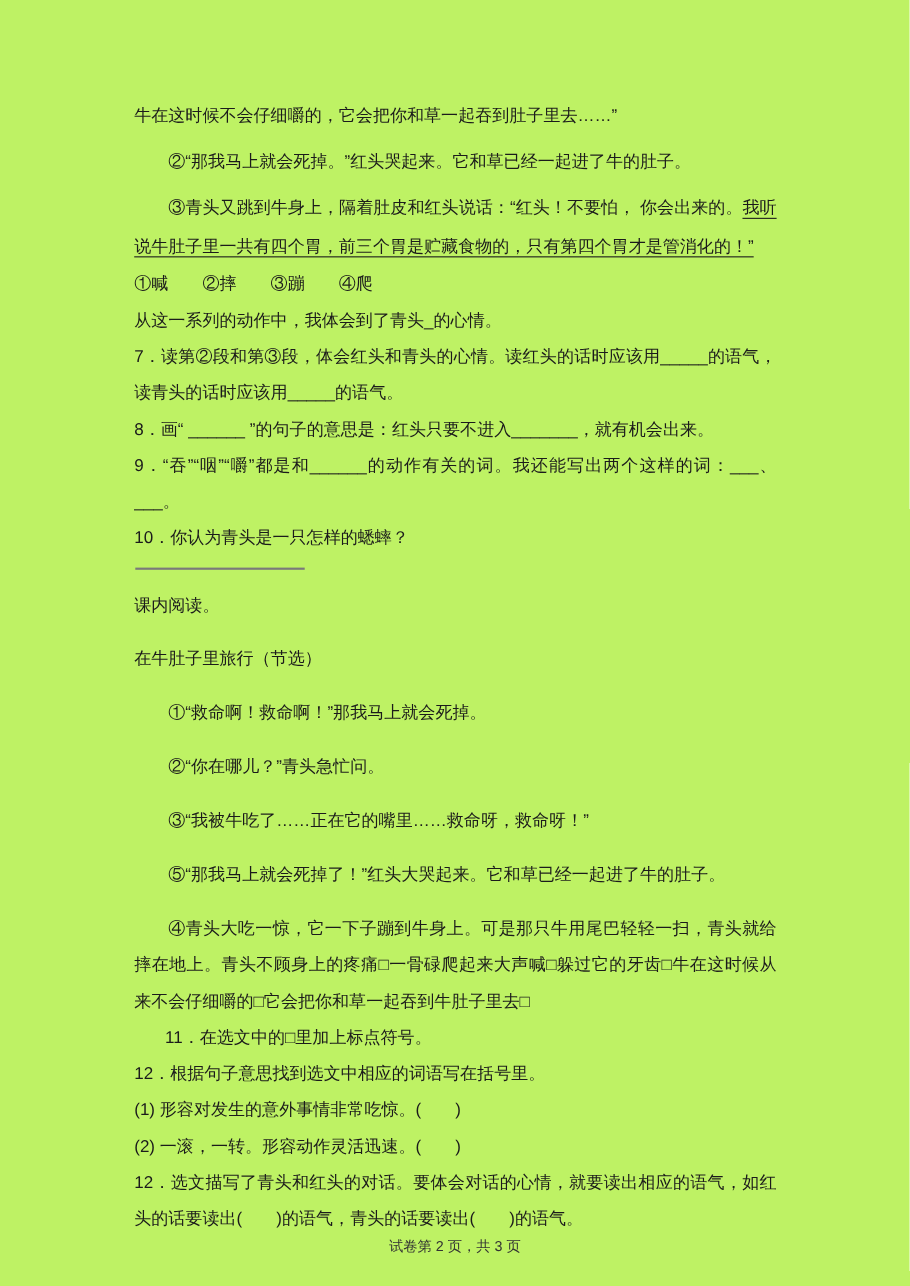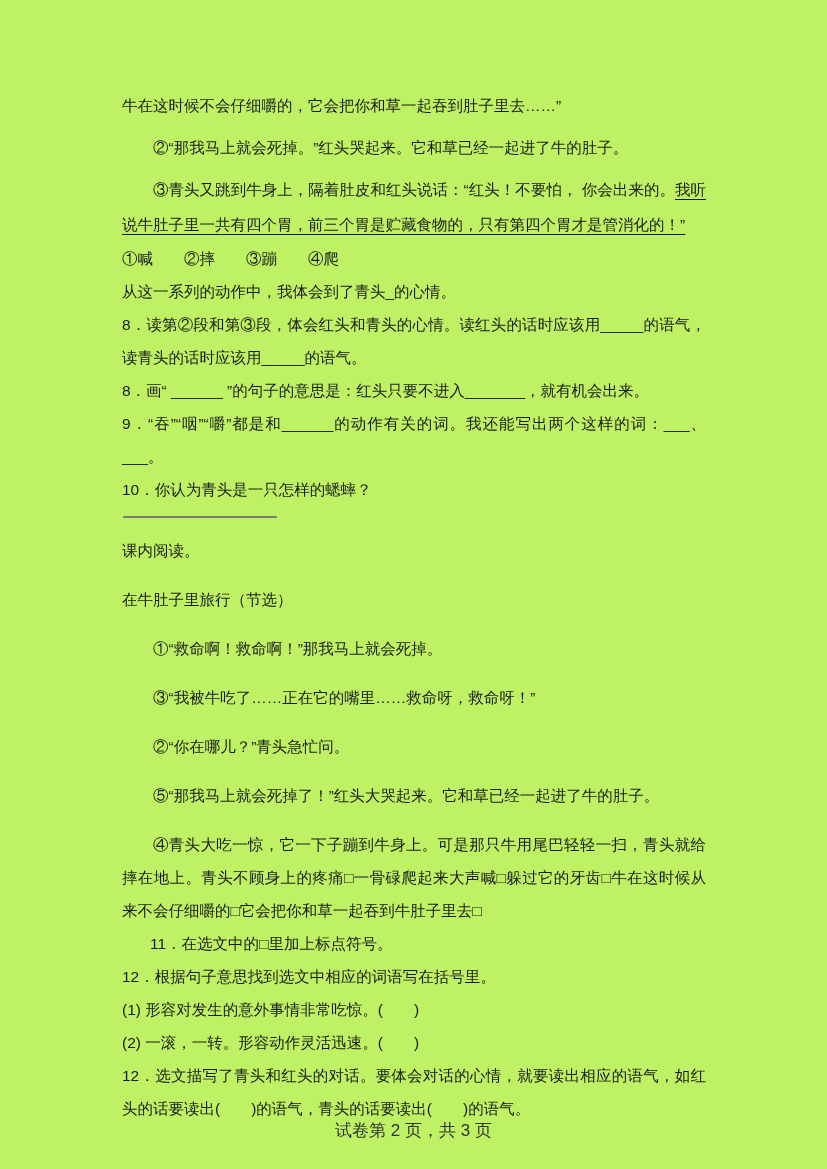--- a/index.html
+++ b/index.html
@@ -60,52 +60,52 @@
     text-align: justify;
     margin-top: 16px;
   }
   .qb { margin-top: 0; margin-left: 28px; }
   .footer {
     position: absolute;
     left: 0;
     right: 0;
     bottom: 27px;
     text-align: center;
-    font-size: 17px;
+    font-size: 13px;
     color: #333333;
   }
 </style>
 </head>
 <body>
 
 <div class="page">
   <div class="content">
 
     <div class="passage">
       <p>牛在这时候不会仔细嚼的，它会把你和草一起吞到肚子里去……”</p>
       <p class="indent">②“那我马上就会死掉。”红头哭起来。它和草已经一起进了牛的肚子。</p>
       <p class="indent"><span>③青头又跳到牛身上，隔着肚皮和红头说话：“红头！不要怕， 你会出来的。</span><span class="uline">我听说牛肚子里一共有四个胃，前三个胃是贮藏食物的，只有第四个胃才是管消化的！”</span></p>
     </div>
 
     <div>
       <p class="q">①喊　　②摔　　③蹦　　④爬</p>
       <p class="q">从这一系列的动作中，我体会到了青头_的心情。</p>
-      <p class="q">8．读第②段和第③段，体会红头和青头的心情。读红头的话时应该用_____的语气，读青头的话时应该用_____的语气。</p>
+      <p class="q">7．读第②段和第③段，体会红头和青头的心情。读红头的话时应该用_____的语气，读青头的话时应该用_____的语气。</p>
       <p class="q">8．画“ ______ ”的句子的意思是：红头只要不进入_______，就有机会出来。</p>
       <p class="q">9．“吞”“咽”“嚼”都是和______的动作有关的词。我还能写出两个这样的词：___、___。</p>
       <p class="q">10．你认为青头是一只怎样的蟋蟀？</p>
       <div class="answer-line"></div>
     </div>
 
     <div class="reading">
       <p class="reading-label">课内阅读。</p>
       <p class="reading-title">在牛肚子里旅行（节选）</p>
       <p class="indent">①“救命啊！救命啊！”那我马上就会死掉。</p>
+      <p class="indent">②“你在哪儿？”青头急忙问。</p>
       <p class="indent">③“我被牛吃了……正在它的嘴里……救命呀，救命呀！”</p>
-      <p class="indent">②“你在哪儿？”青头急忙问。</p>
       <p class="indent">⑤“那我马上就会死掉了！”红头大哭起来。它和草已经一起进了牛的肚子。</p>
       <p class="indent">④青头大吃一惊，它一下子蹦到牛身上。可是那只牛用尾巴轻轻一扫，青头就给摔在地上。青头不顾身上的疼痛□一骨碌爬起来大声喊□躲过它的牙齿□牛在这时候从来不会仔细嚼的□它会把你和草一起吞到牛肚子里去□</p>
     </div>
 
     <div>
       <p class="q qb">11．在选文中的□里加上标点符号。</p>
       <p class="q">12．根据句子意思找到选文中相应的词语写在括号里。</p>
       <p class="q">(1) 形容对发生的意外事情非常吃惊。(　　)</p>
       <p class="q">(2) 一滚，一转。形容动作灵活迅速。(　　)</p>
       <p class="q">12．选文描写了青头和红头的对话。要体会对话的心情，就要读出相应的语气，如红头的话要读出(　　)的语气，青头的话要读出(　　)的语气。</p>

